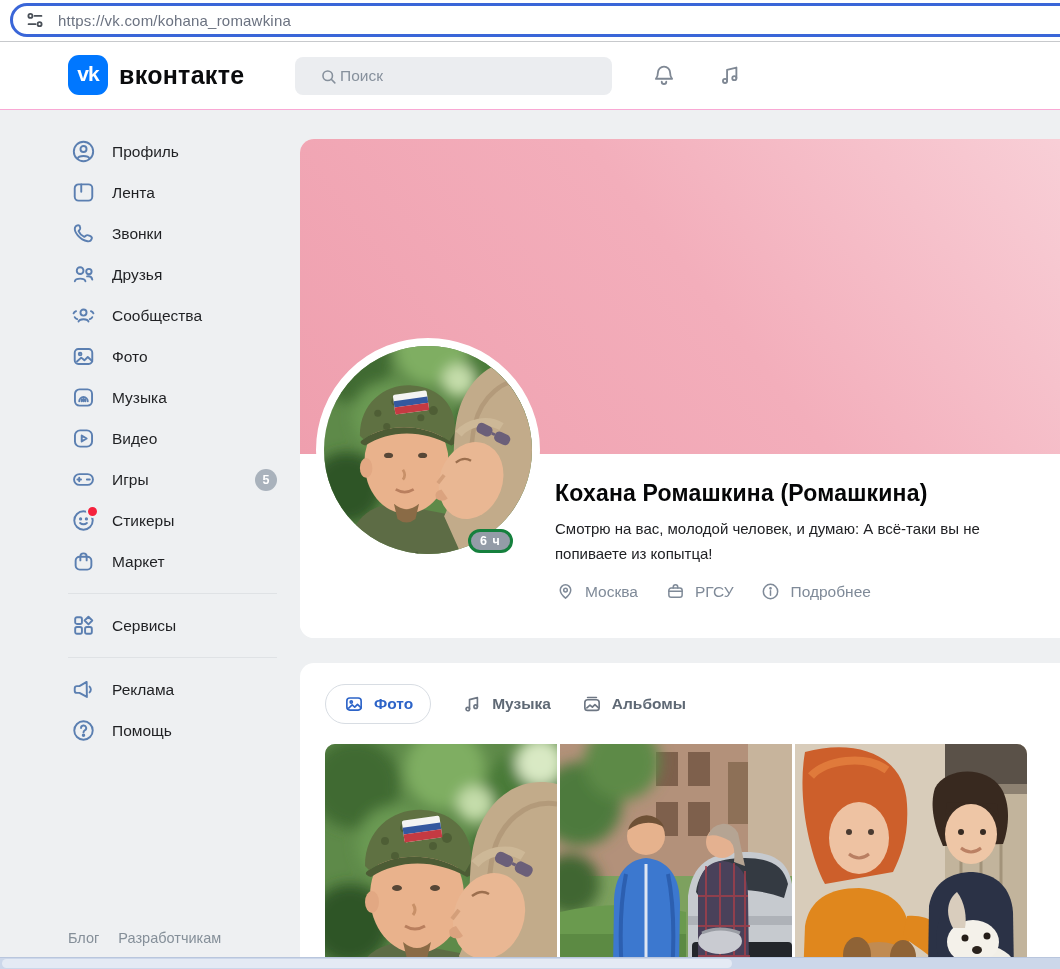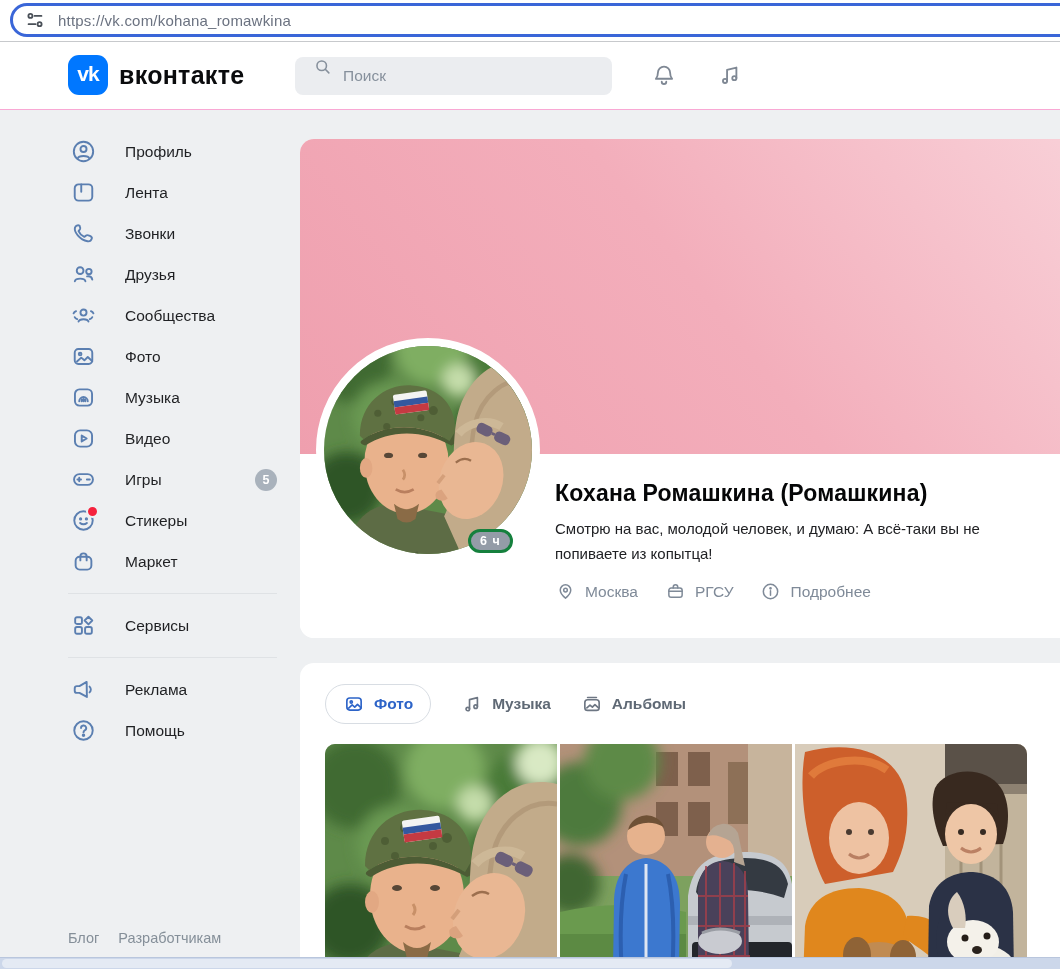--- a/index.html
+++ b/index.html
@@ -17,37 +17,37 @@
   }
   .omnibox-url{font-size:15px;color:#6b7280;letter-spacing:.2px;}
   
   .vk-header{height:67px;background:#fff;border-bottom:5px solid #f9a8d4;position:relative;}
   .logo-wrap{position:absolute;left:68px;top:13px;display:flex;align-items:center;gap:11px;cursor:pointer;}
   .logo-badge{width:40px;height:40px;border-radius:11px;background:#0077ff;display:flex;align-items:center;justify-content:center;}
   .logo-badge span{color:#fff;font-weight:bold;font-size:21px;letter-spacing:-1px;transform:translateY(-1px);}
   .wordmark{font-size:25px;font-weight:bold;color:#0a0b0d;letter-spacing:.3px;}
   .search-box{
     position:absolute;left:295px;top:15px;width:317px;height:38px;box-sizing:border-box;
-    background:#ebedf0;border-radius:8px;display:flex;gap:9px;padding-left:18px;
+    background:#ebedf0;border-radius:8px;display:flex;align-items:center;padding-left:24px;
   }
   .search-box input{
     border:none;outline:none;background:transparent;font-size:15.5px;color:#333;
     font-family:"Liberation Sans",sans-serif;width:250px;
   }
   .search-box input::placeholder{color:#86909c;}
   .hdr-icon{position:absolute;top:20px;color:#7f8894;cursor:pointer;background:none;border:none;padding:0;}
   .hdr-icon.bell{left:651px;}
   .hdr-icon.music{left:717px;}
   
   .app{position:absolute;top:110px;left:0;right:0;bottom:0;background:#eef0f2;overflow:hidden;}
   
   .sidebar{position:absolute;left:0;top:0;width:290px;padding-top:21px;}
   .nav-item{height:41px;display:flex;align-items:center;padding-left:70px;position:relative;cursor:pointer;}
   .nicon{width:27px;height:27px;display:flex;align-items:center;justify-content:center;color:#5b7fb1;margin-right:15px;flex:none;position:relative;}
-  .nav-label{font-size:15.5px;color:#1f2023;margin-left:13px;}
+  .nav-label{font-size:15.5px;color:#1f2023;}
   .nav-badge{
     position:absolute;right:13px;top:50%;transform:translateY(-50%);
     min-width:22px;height:22px;border-radius:11px;background:#a9b2bc;color:#fff;
     font-size:12.5px;font-weight:bold;display:flex;align-items:center;justify-content:center;
   }
   .red-dot{position:absolute;right:-2px;top:-2px;width:9px;height:9px;border-radius:50%;background:#f5223d;border:2px solid #eef0f2;}
   .sb-divider{height:1px;background:#dfe2e5;margin:11px 0 11px 68px;width:209px;}
   .sidebar-footer{position:absolute;left:68px;top:820px;display:flex;gap:19px;}
   .sidebar-footer a{font-size:14.5px;color:#858f99;text-decoration:none;cursor:pointer;}
   

